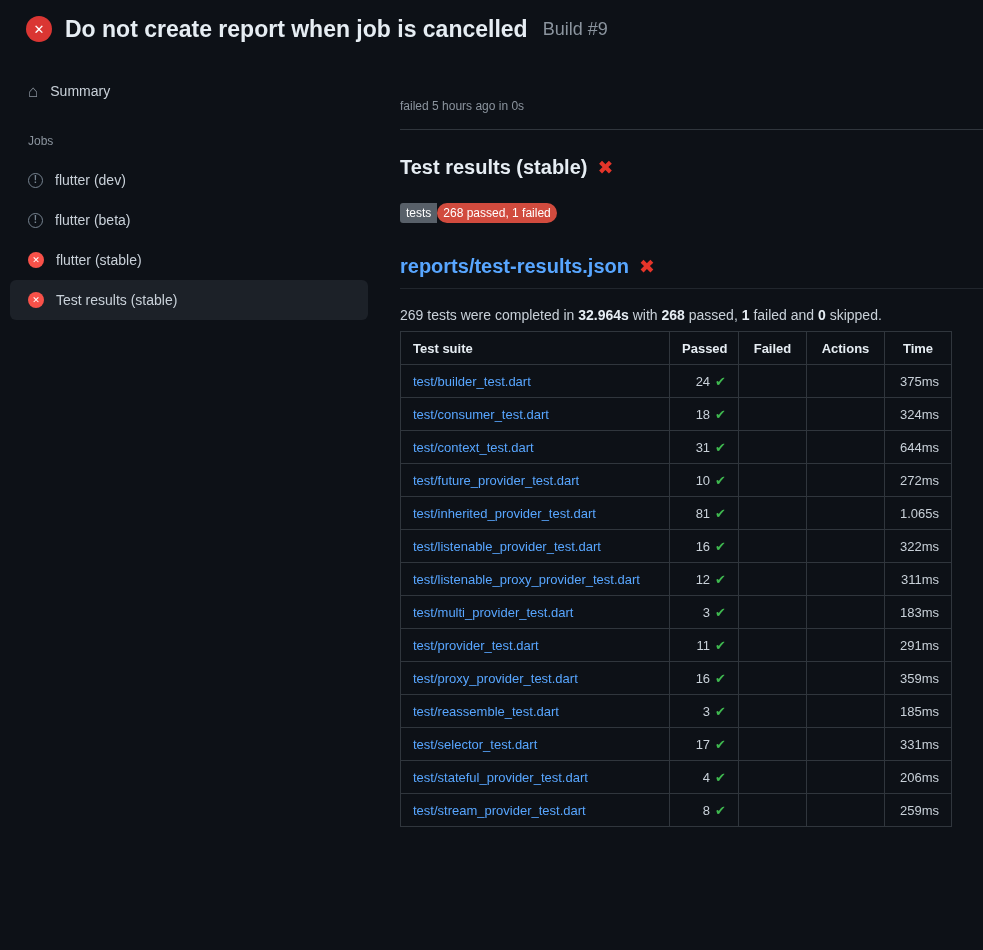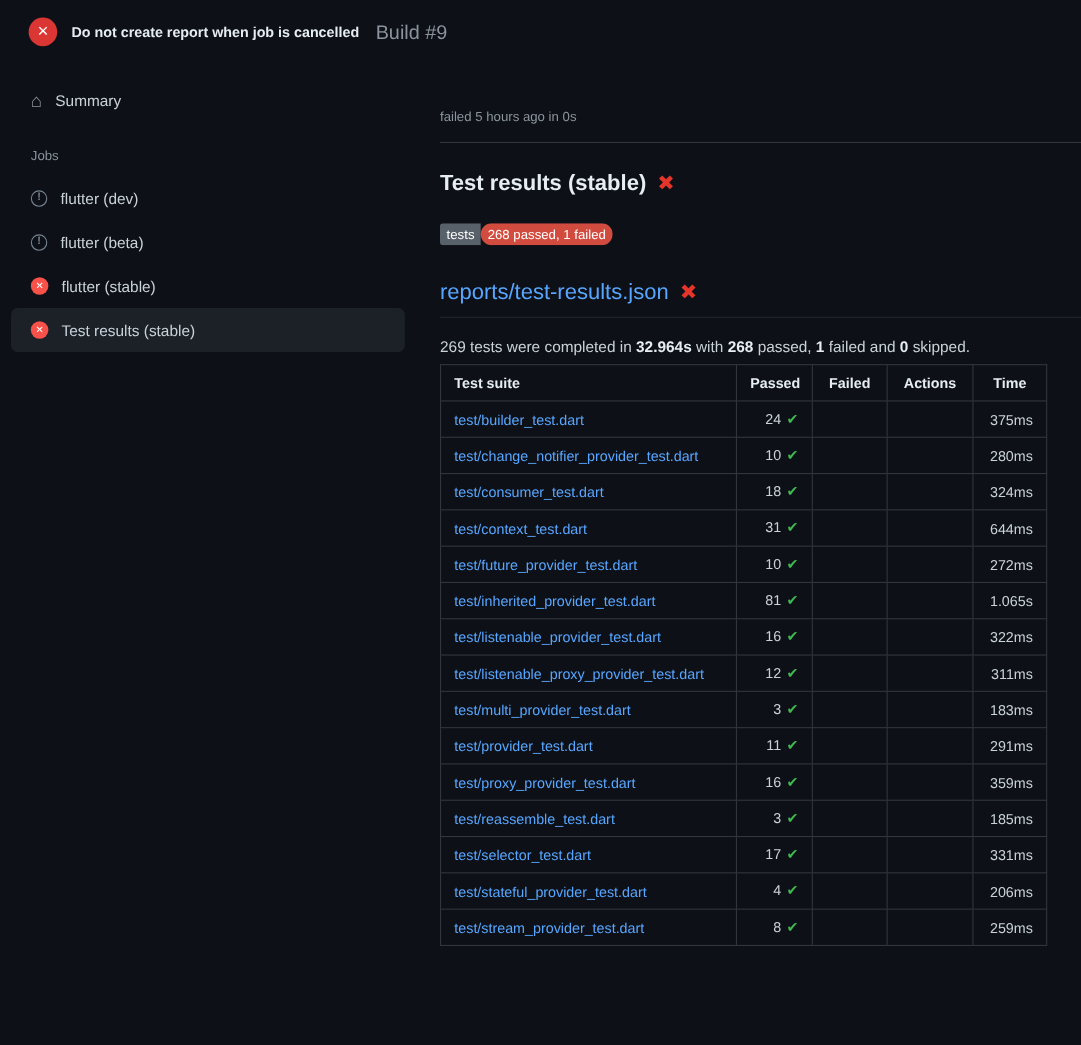--- a/index.html
+++ b/index.html
@@ -15,21 +15,21 @@
     background:var(--bg);color:var(--text);
     font-family:"Liberation Sans","DejaVu Sans",sans-serif;
   }
   
   .header{display:flex;align-items:center;gap:13px;padding:14px 24px 12px 26px;height:56px;}
   .fail-circle-lg{
     width:26px;height:26px;border-radius:50%;background:var(--danger-fill);
     color:#fff;display:flex;align-items:center;justify-content:center;
     font-size:13px;font-weight:700;flex:0 0 26px;
   }
-  .page-title{font-size:13px;font-weight:700;color:var(--bright);white-space:nowrap;}
+  .page-title{font-size:23px;font-weight:700;color:var(--bright);white-space:nowrap;}
   .build-number{font-size:18px;font-weight:400;color:var(--muted);margin-left:2px;}
   
   .layout{display:flex;align-items:flex-start;}
   .sidebar{width:378px;flex:0 0 378px;padding-top:18px;}
   .summary-item{display:flex;align-items:center;gap:12px;height:34px;padding-left:28px;
     font-size:14px;color:var(--text);cursor:pointer;}
   .home-glyph{font-size:17px;color:var(--muted);line-height:1;}
   .jobs-label{padding:26px 0 12px 28px;font-size:12px;color:var(--muted);}
   .job-item{display:flex;align-items:center;gap:12px;height:40px;padding-left:18px;
     margin:0 10px;border-radius:6px;font-size:14px;color:var(--text);cursor:pointer;}
@@ -46,21 +46,21 @@
   .divider{height:1px;background:var(--border);margin-top:16px;margin-right:-32px;}
   .section-title-row{margin-top:26px;display:flex;align-items:center;gap:10px;}
   .section-title{font-size:20px;font-weight:700;color:var(--bright);}
   .cross-mark{font-size:19px;font-weight:700;color:var(--cross);line-height:1;}
   .badge{display:inline-flex;margin-top:24px;border-radius:3px;overflow:hidden;
     font-size:12px;color:#fff;line-height:1;align-items:flex-end;}
   .badge-label{background:var(--badge-label);padding:4px 6px;}
   .badge-value{background:var(--badge-value);padding:4px 6px;border-radius:10px;}
   .report-heading{margin-top:32px;margin-right:-32px;padding-bottom:10px;
     border-bottom:1px solid var(--border-soft);display:flex;align-items:center;gap:10px;}
-  .report-link{font-size:20px;font-weight:400;color:var(--link);text-decoration:none;}
+  .report-link{font-size:20px;font-weight:700;color:var(--link);text-decoration:none;}
   .summary-text{margin-top:18px;font-size:14px;color:var(--text);}
   .summary-text b{color:var(--bright);}
   
   table.results{margin-top:8px;border-collapse:collapse;table-layout:fixed;width:551px;}
   .results th,.results td{border:1px solid var(--border);height:33px;padding:0 12px;
     font-size:13px;overflow:hidden;white-space:nowrap;}
   .results th{font-weight:700;color:var(--bright);text-align:center;}
   .results th.col-suite{text-align:left;}
   .cell-suite{text-align:left;}
   .suite-link{color:var(--link);text-decoration:none;}
@@ -145,27 +145,20 @@
       </thead>
       <tbody>
           <tr>
             <td class="cell-suite"><a href="#" class="suite-link">test/builder_test.dart</a></td>
             <td class="cell-num"><span>24</span><span class="check">✔</span></td>
             <td class="cell-num"></td>
             <td class="cell-num"></td>
             <td class="cell-time">375ms</td>
           </tr>
           <tr>
-            <td class="cell-suite"><a href="#" class="suite-link">test/change_notifier_provider_test.dart</a></td>
-            <td class="cell-num"><span>10</span><span class="check">✔</span></td>
-            <td class="cell-num"></td>
-            <td class="cell-num"></td>
-            <td class="cell-time">280ms</td>
-          </tr>
-          <tr>
             <td class="cell-suite"><a href="#" class="suite-link">test/consumer_test.dart</a></td>
             <td class="cell-num"><span>18</span><span class="check">✔</span></td>
             <td class="cell-num"></td>
             <td class="cell-num"></td>
             <td class="cell-time">324ms</td>
           </tr>
           <tr>
             <td class="cell-suite"><a href="#" class="suite-link">test/context_test.dart</a></td>
             <td class="cell-num"><span>31</span><span class="check">✔</span></td>
             <td class="cell-num"></td>

